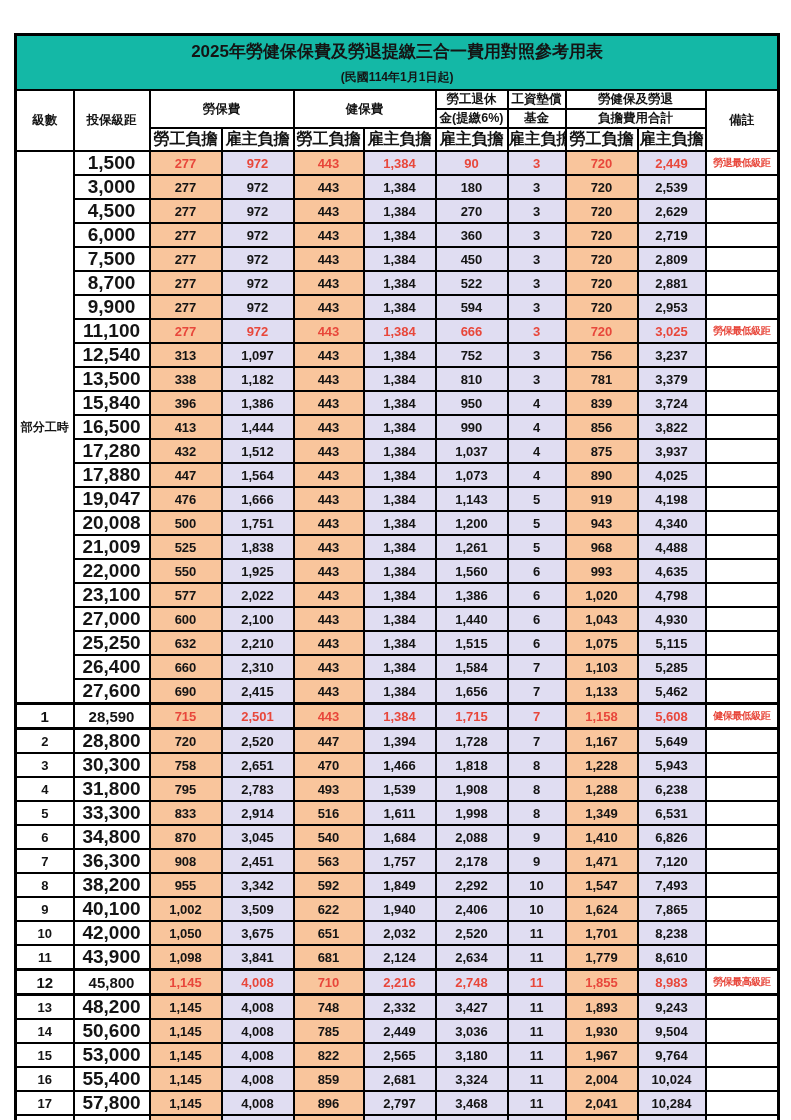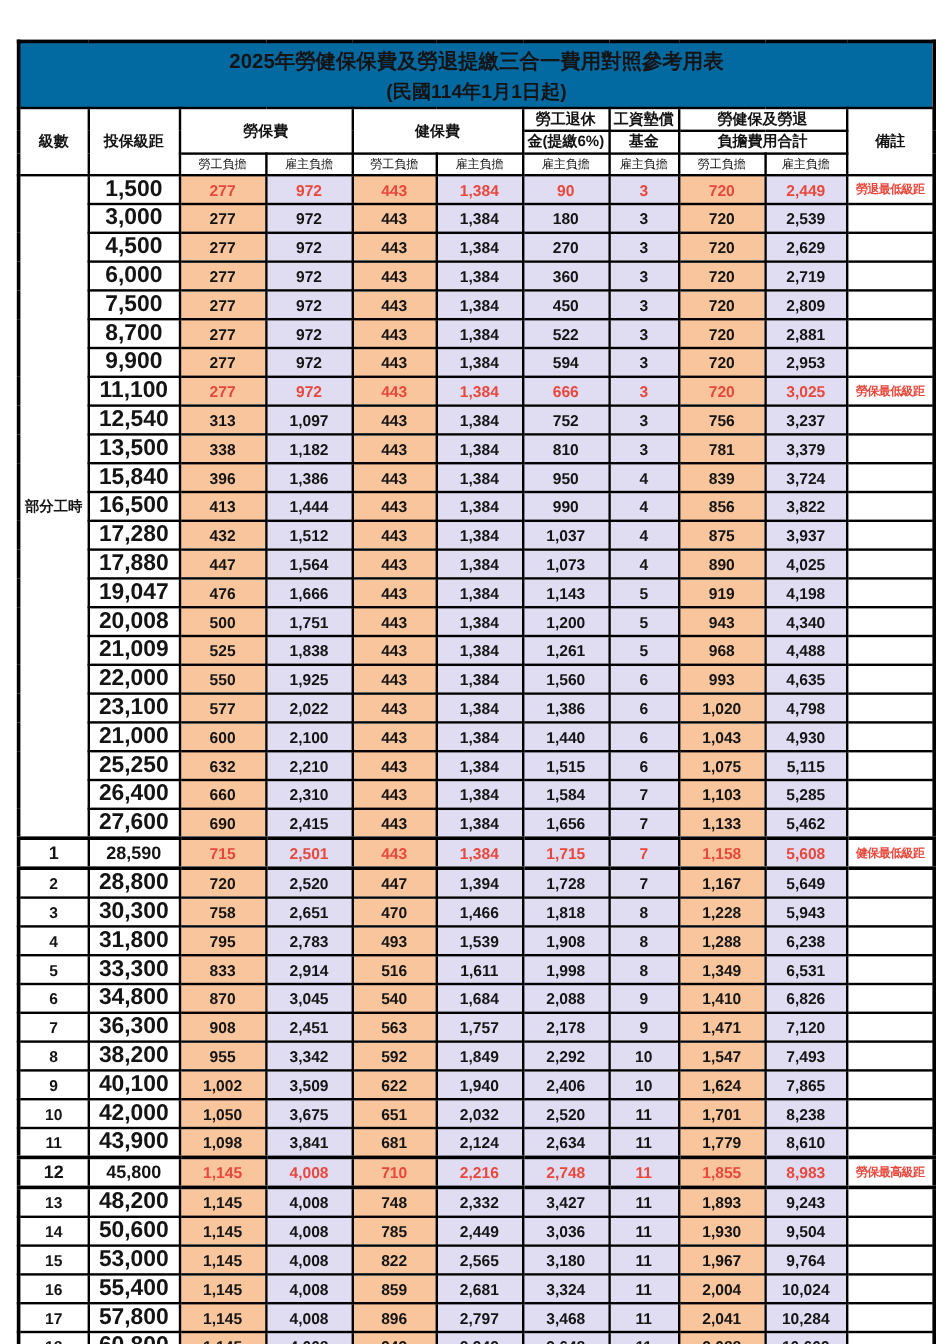--- a/index.html
+++ b/index.html
@@ -10,27 +10,27 @@
   table.ref{
     position:absolute;left:14px;top:33px;width:763px;
     border-collapse:collapse;table-layout:fixed;
     border:3px solid #000;
   }
   th,td{
     border:2px solid #000;padding:0;margin:0;
     text-align:center;vertical-align:middle;
     overflow:hidden;white-space:nowrap;color:#141414;
   }
-  .title-cell{height:53px;background:#0369a1;}
+  .title-cell{height:53px;background:#14b8a6;}
   .title{font-size:17px;font-weight:700;line-height:30px;}
-  .subtitle{font-size:16px;font-weight:700;line-height:21px;}
+  .subtitle{font-size:12px;font-weight:700;line-height:21px;}
   th.h{font-size:12.5px;font-weight:700;background:#fff;}
   tr.h1 th{height:17px;}
   tr.h2 th{height:17px;}
-  tr.h3 th{height:16px;font-size:10px;font-weight:400;}
+  tr.h3 th{height:16px;font-size:16px;font-weight:700;}
   .o{background:#f9c59c;}
   .l{background:#e0ddf2;}
   tbody td{font-size:13px;font-weight:700;height:22px;}
   td.level{font-size:13px;}
   td.pt{font-size:12px;letter-spacing:0;}
   td.bracket{font-size:19px;}
   td.note{font-size:10px;font-weight:700;color:#e8473b;letter-spacing:-0.5px;}
   tr.red td.v{color:#e8473b;}
   tr.em td{border-top-width:3px;border-bottom-width:3px;}
   tr.em td.level,tr.em td.bracket{font-weight:700;font-size:15px;}
@@ -310,21 +310,21 @@
           <td class="v l">2,022</td>
           <td class="v o">443</td>
           <td class="v l">1,384</td>
           <td class="v l">1,386</td>
           <td class="v l">6</td>
           <td class="v o">1,020</td>
           <td class="v l">4,798</td>
           <td class="note"></td>
         </tr>
         <tr>
-          <td class="bracket">21,000</td>
+          <td class="bracket">27,000</td>
           <td class="v o">600</td>
           <td class="v l">2,100</td>
           <td class="v o">443</td>
           <td class="v l">1,384</td>
           <td class="v l">1,440</td>
           <td class="v l">6</td>
           <td class="v o">1,043</td>
           <td class="v l">4,930</td>
           <td class="note"></td>
         </tr>

